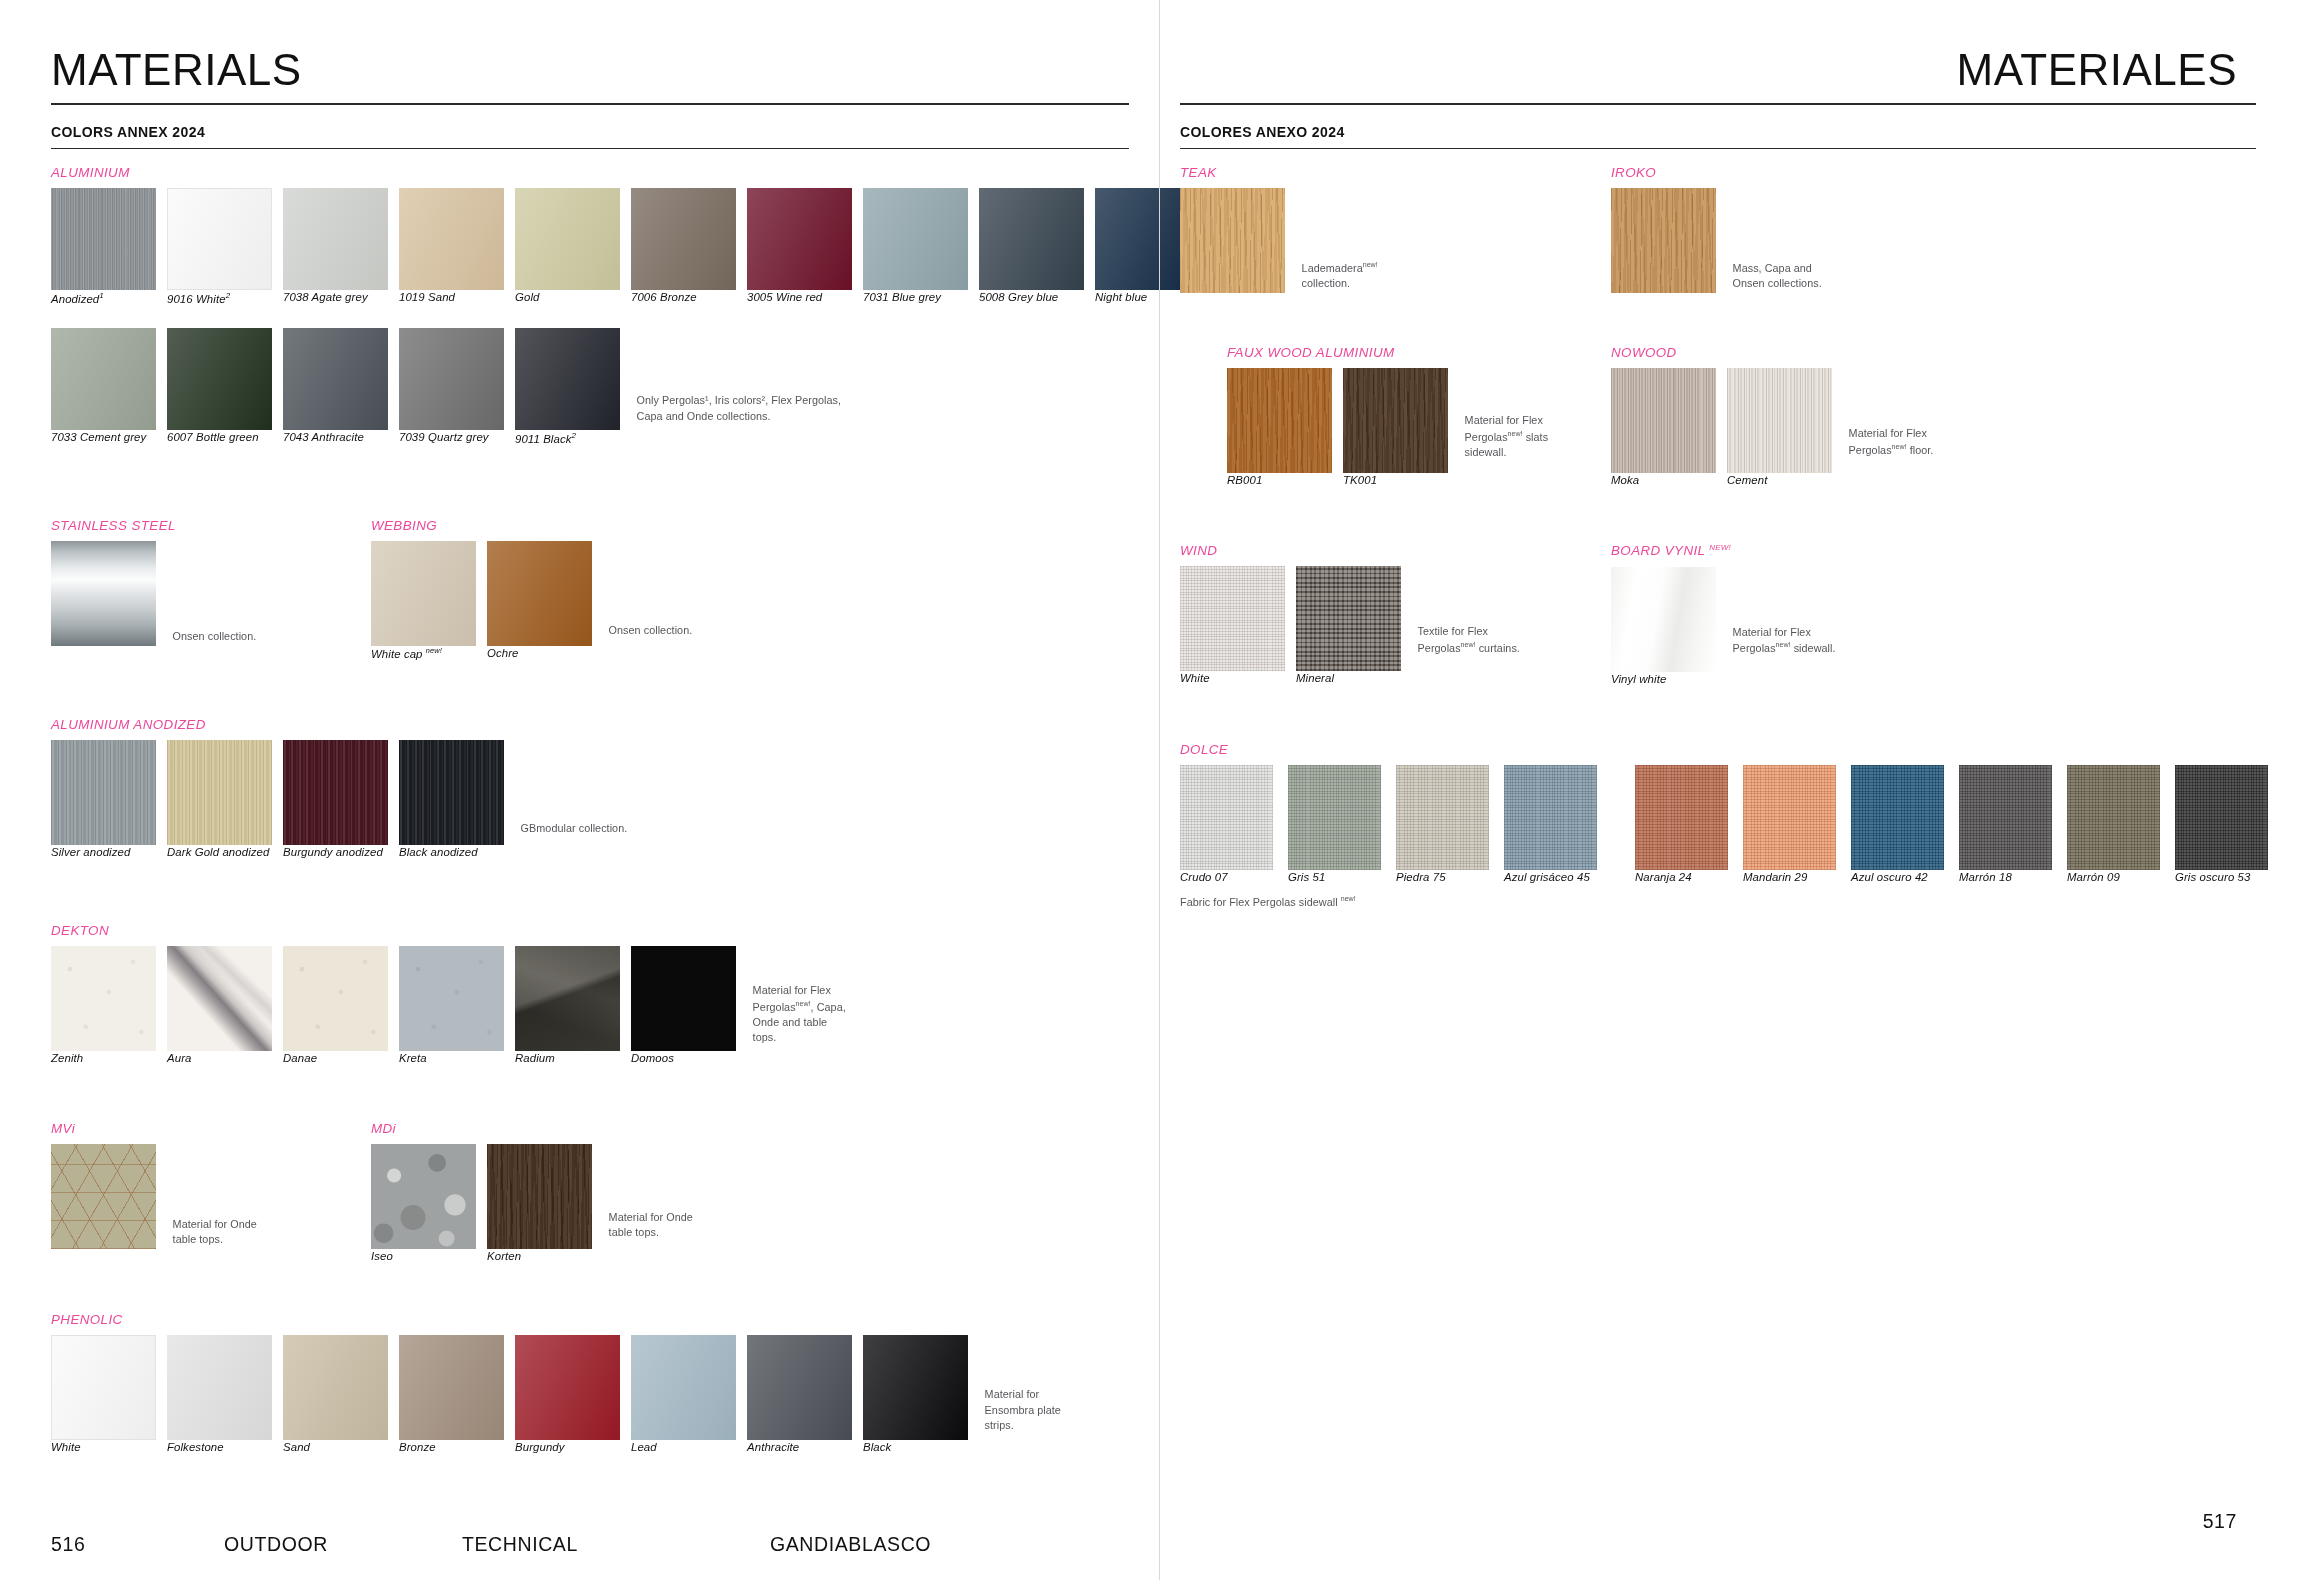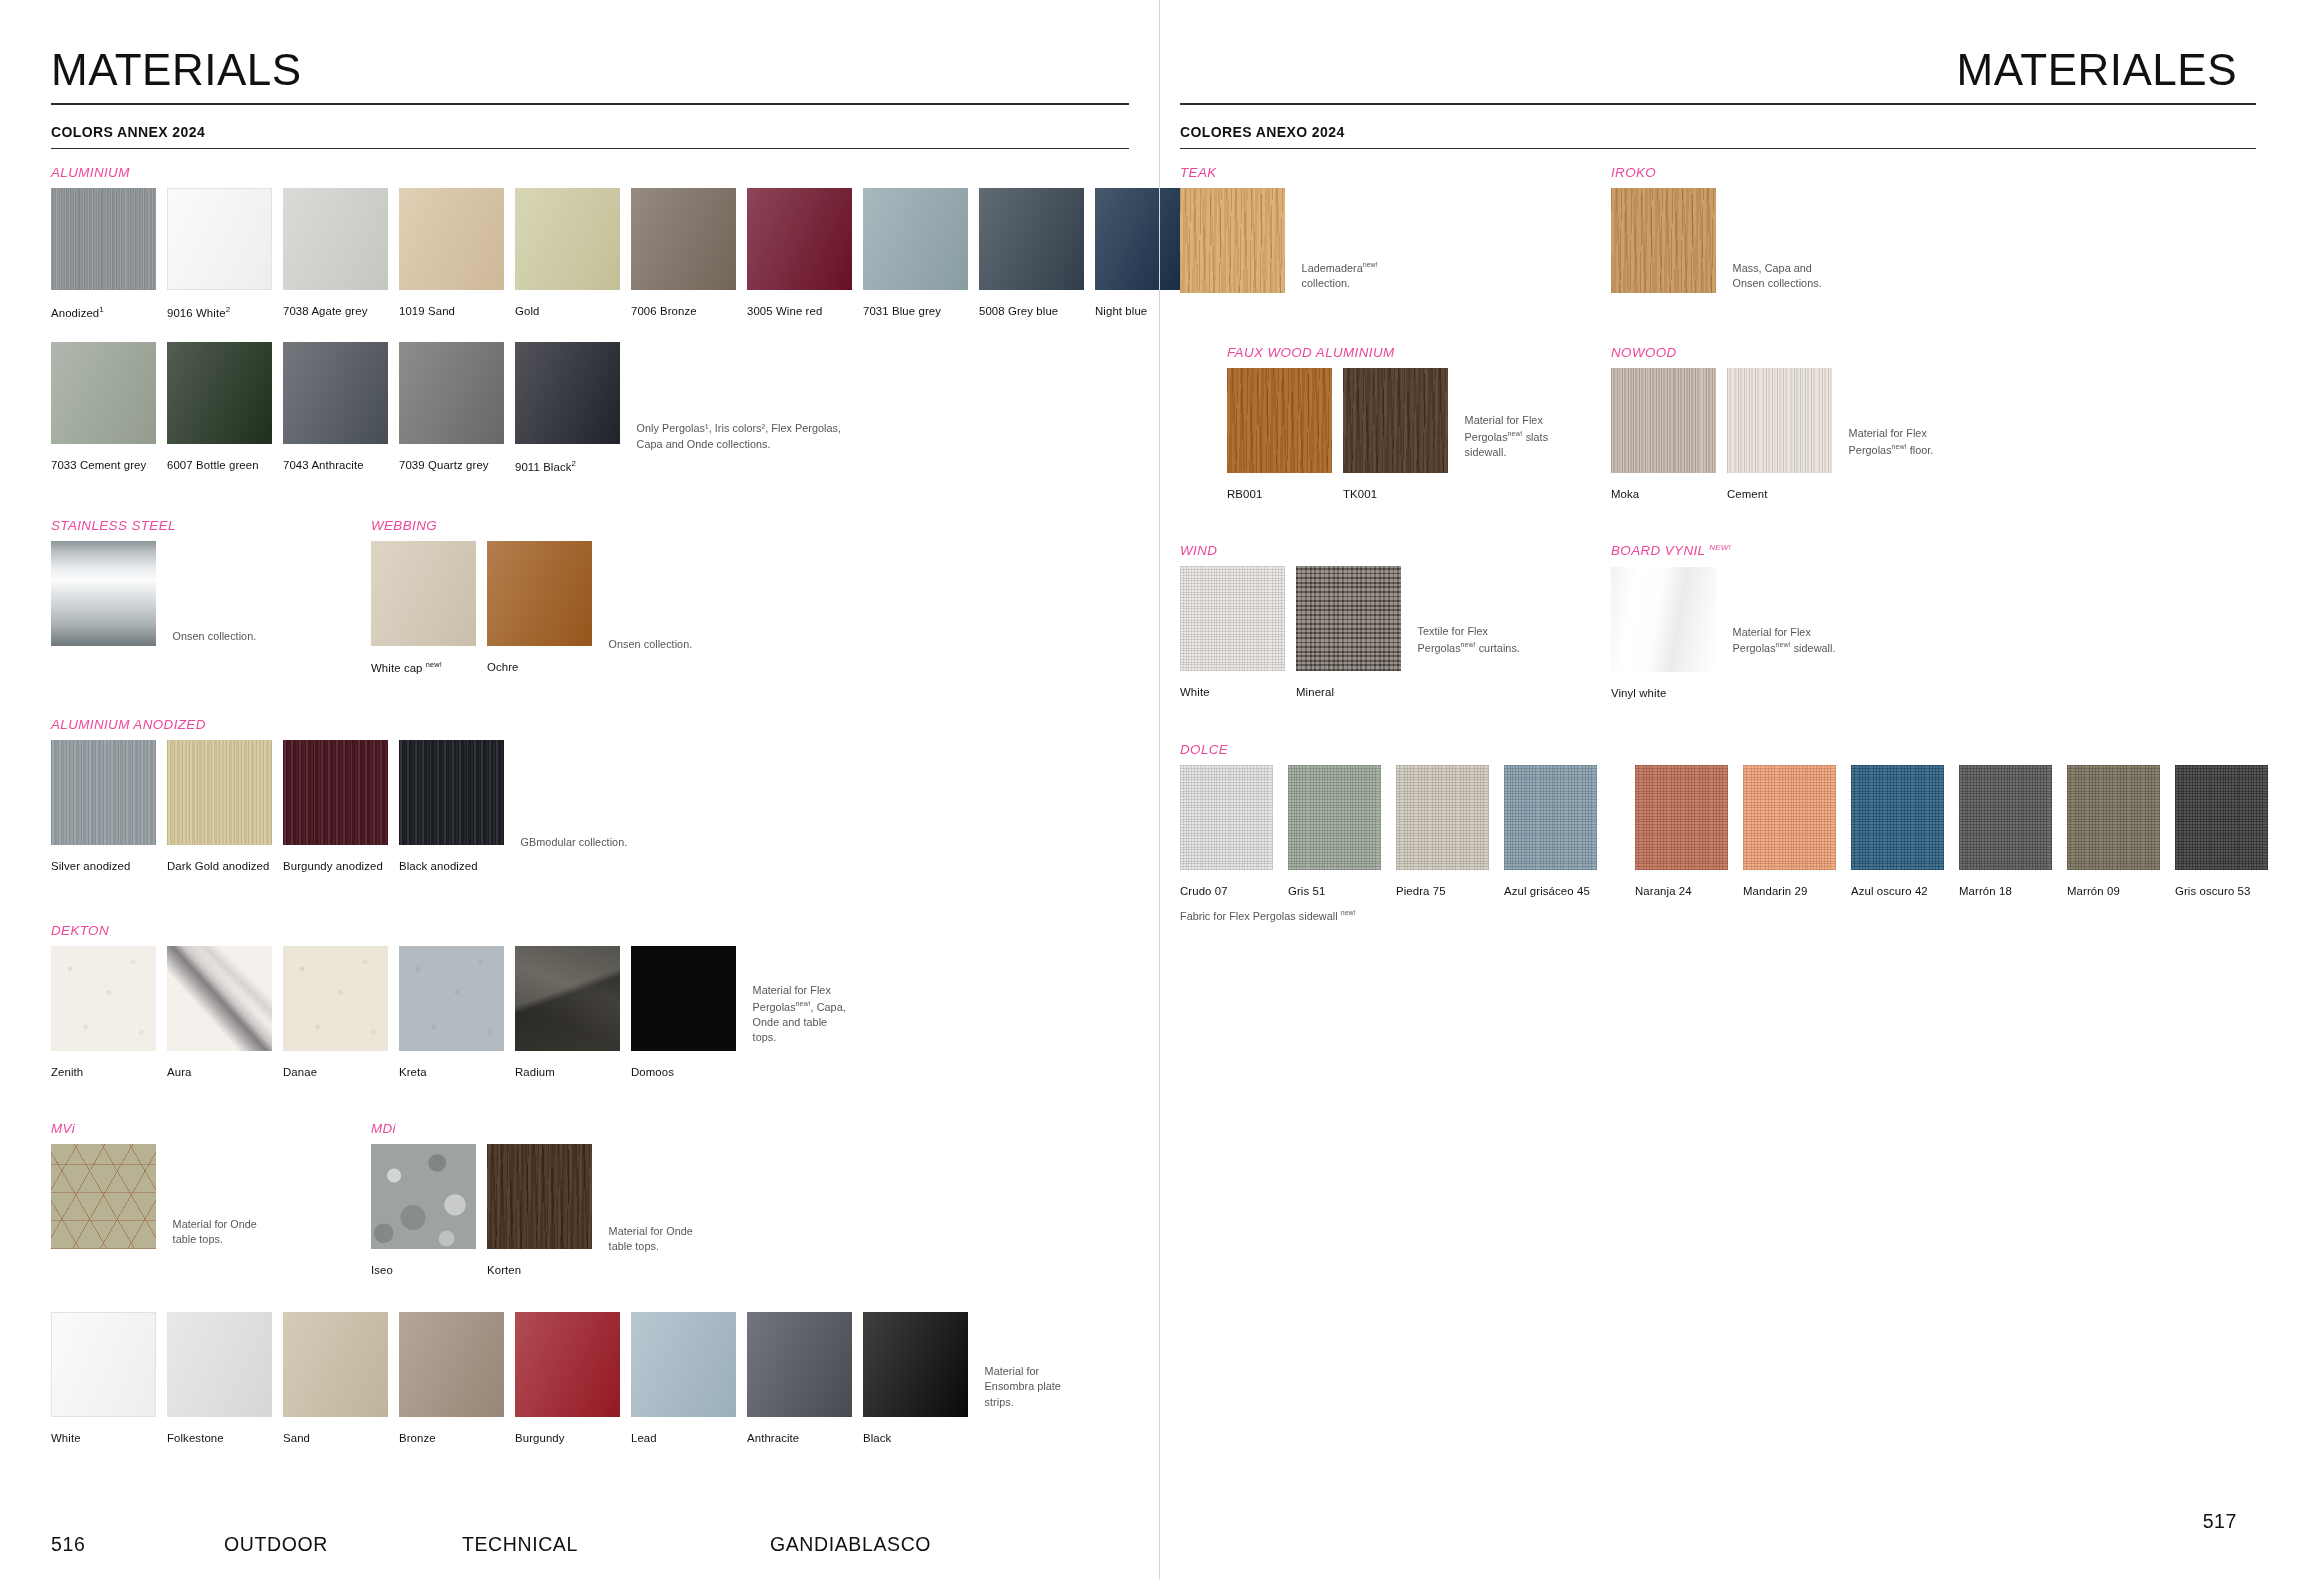--- a/index.html
+++ b/index.html
@@ -36,22 +36,22 @@
   .sec-title{
     font-size:13.4px;letter-spacing:0.4px;color:#ec4899;
     margin:0 0 8.3px 0;white-space:nowrap;font-weight:400;font-style:italic;
   }
   .sec-title .newtag{font-size:8px;vertical-align:super;letter-spacing:0.2px;}
   .row{display:flex;align-items:flex-start;}
   .sw{display:flex;flex-direction:column;margin-right:11px;}
   .chip{border:0;display:block;}
   .chip.bordered{box-shadow:inset 0 0 0 0.9px #e2e2e2;}
   .cap{
-    font-size:11.4px;color:#111;margin-top:15px;line-height:1.15;
-    white-space:nowrap;letter-spacing:0.1px;
+    font-size:11.4px;color:#111;margin-top:1px;line-height:1.15;
+    white-space:nowrap;letter-spacing:0.1px;font-style:italic;
   }
   .cap sup{font-size:8px;}
   .cap .newtag{font-size:7.4px;vertical-align:super;letter-spacing:0.1px;}
   .note{
     font-size:10.8px;line-height:1.42;color:#55565a;
     letter-spacing:0.05px;white-space:pre-line;
   }
   .note .newtag{font-size:7px;vertical-align:super;}
   .note-inline{align-self:flex-end;margin-left:5.6px;padding-bottom:1.9px;}
   .note-block{margin-left:5.6px;}
@@ -329,20 +329,21 @@
         <div class="sw">
             <div class="chip tx-wood" style="width:105px;height:105px;background-color:#402a19"></div>
             <div class="cap">Korten</div>
           </div>
         <div class="note note-inline" style="padding-bottom:23px;">Material for Onde
 table tops.</div>
       </div>
     </div>
 
     <div class="section" style="left:51px;top:1312px;">
+      <div class="sec-title">PHENOLIC</div>
       <div class="row">
         <div class="sw">
             <div class="chip tx-soft bordered" style="width:105px;height:105px;background-color:#fafafa"></div>
             <div class="cap">White</div>
           </div>
         <div class="sw">
             <div class="chip tx-soft" style="width:105px;height:105px;background-color:#e2e2e2"></div>
             <div class="cap">Folkestone</div>
           </div>
         <div class="sw">

